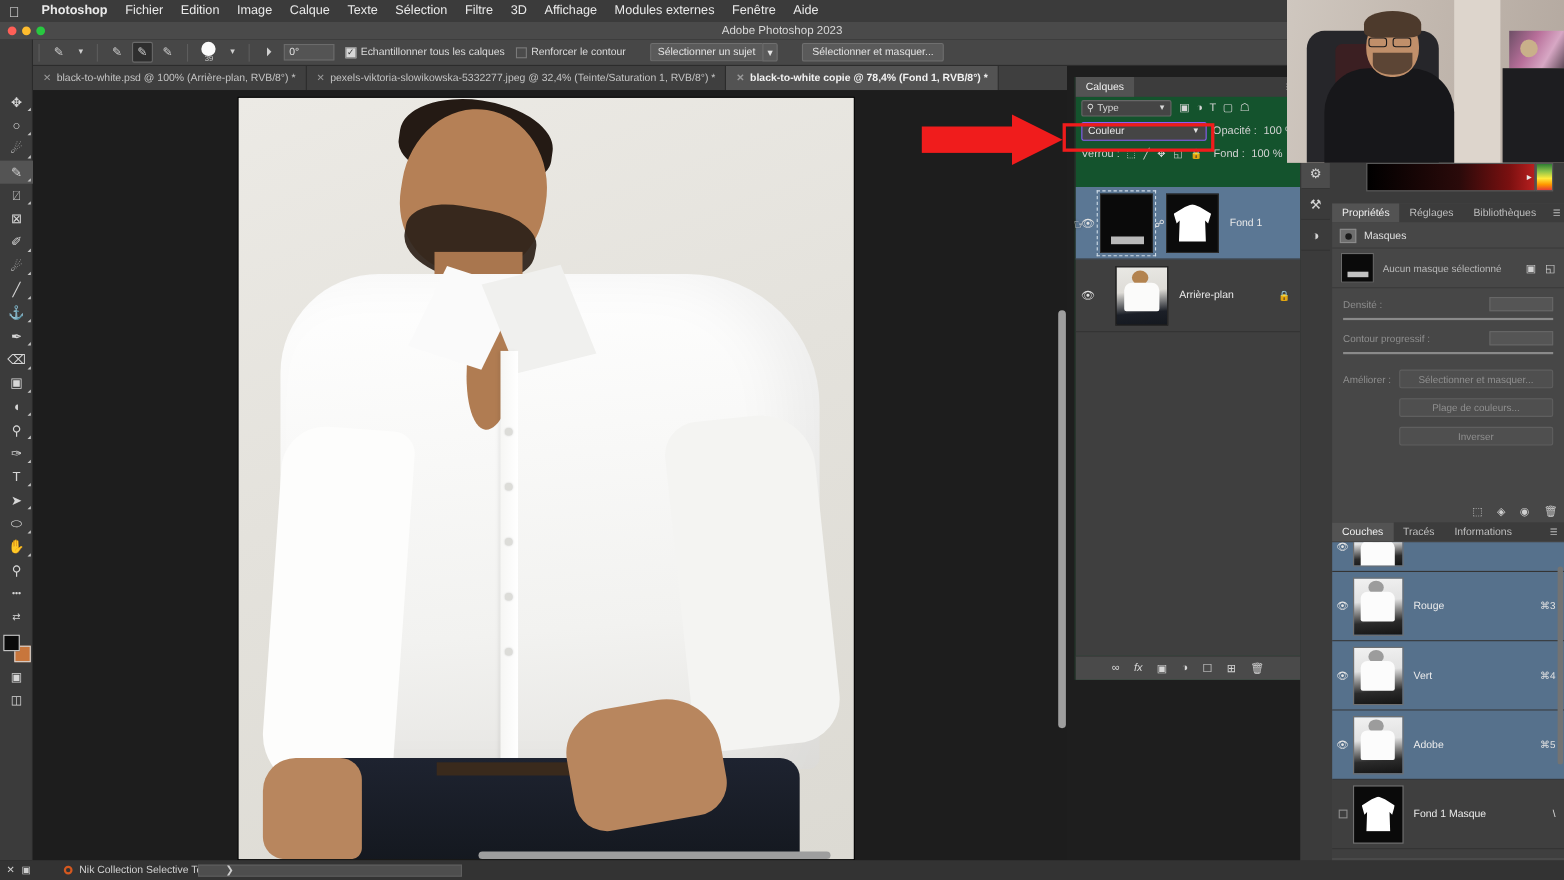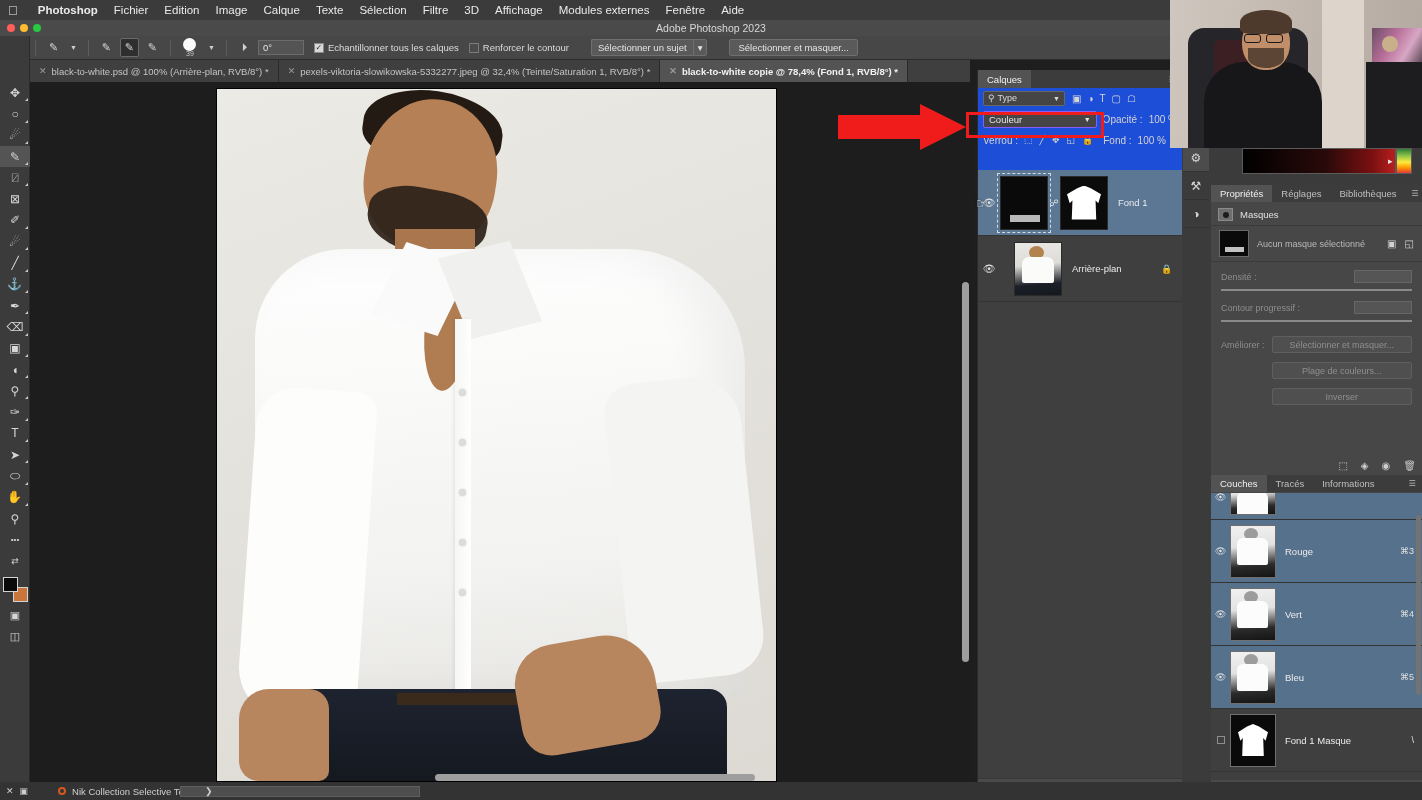--- a/index.html
+++ b/index.html
@@ -127,22 +127,22 @@
   .annot { position:absolute; left:838px; top:104px; width:128px; height:46px; }
   .arrow-tail { position:absolute; left:0; top:11px; width:86px; height:24px;
     background:#f01c1c; }
   .arrow-head { position:absolute; left:82px; top:0; width:0; height:0;
     border-top:23px solid transparent; border-bottom:23px solid transparent;
     border-left:46px solid #f01c1c; }
   .redbox { position:absolute; left:966px; top:112px; width:138px; height:26px;
     border:3px solid #f01c1c; }
 
   
-  .layerspanel { position:absolute; left:977px; top:70px; width:205px; height:730px;
-    background:#1d4ed8; border-left:1px solid #2b2b2b; }
+  .layerspanel { position:absolute; left:977px; top:70px; width:205px; height:548px;
+    background:#14532d; border-left:1px solid #2b2b2b; }
   .paneltabs { height:18px; background:#3c3c3c; display:flex; align-items:stretch; }
   .ptab { padding:0 9px; font-size:9.5px; display:flex; align-items:center;
     color:#bfbfbf; }
   .ptab.active { background:#535353; color:#f0f0f0; }
   .pmenu { margin-left:auto; padding:0 6px; display:flex; align-items:center;
     font-size:8px; color:#bdbdbd; }
   .lpfilter { height:20px; display:flex; align-items:center; padding:0 5px; gap:4px; }
   .fsel { width:82px; height:15px; background:#454545; border:1px solid #676767;
     border-radius:2px; display:flex; align-items:center; padding:0 4px; gap:3px;
     font-size:9px; color:#d9d9d9; }
@@ -725,21 +725,21 @@
           <div class="gphoto"></div>
         </div>
         <div class="cname">Vert</div>
         <div class="ckey">⌘4</div>
       </div>
       <div class="chan sel">
         <div class="ceye">👁</div>
         <div class="cthumb">
           <div class="gphoto"></div>
         </div>
-        <div class="cname">Bleu</div>
+        <div class="cname">Adobe</div>
         <div class="ckey">⌘5</div>
       </div>
       <div class="chan">
         <div class="cbox">
             <i></i>
           </div>
         <div class="cthumb">
           <div class="mthumb">
             <div class="shirtglyph" style="width:30px;height:32px"></div>
           </div>

